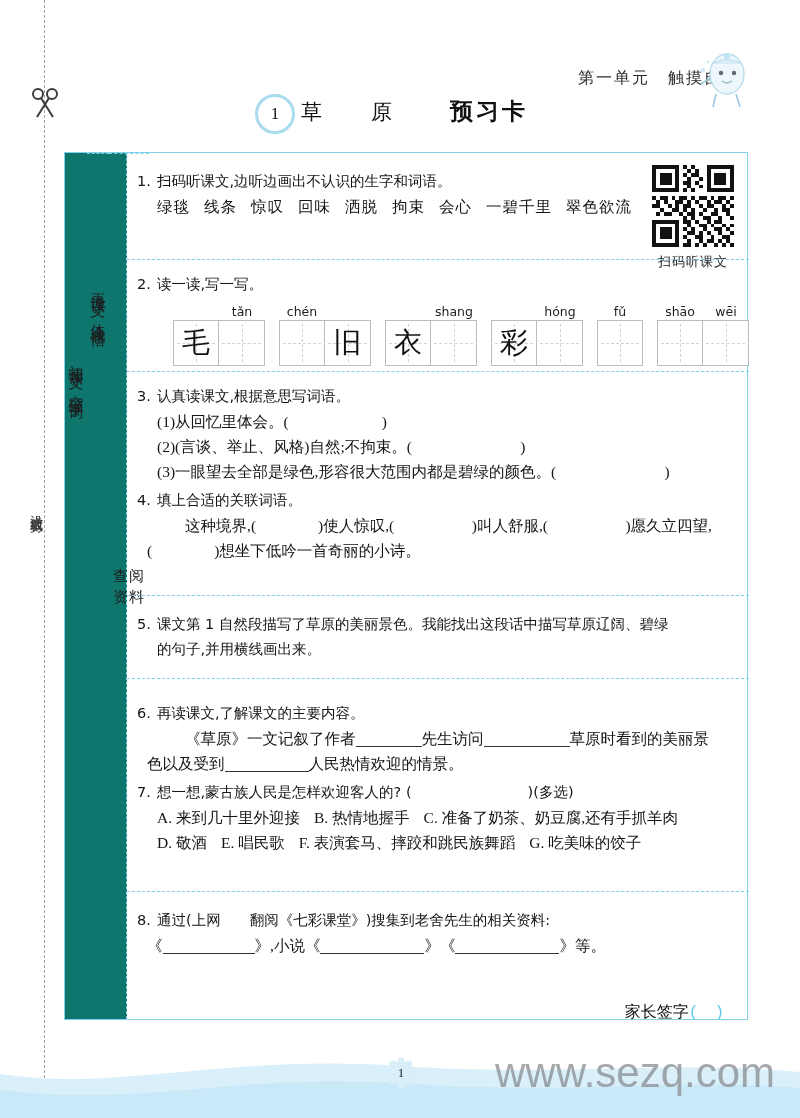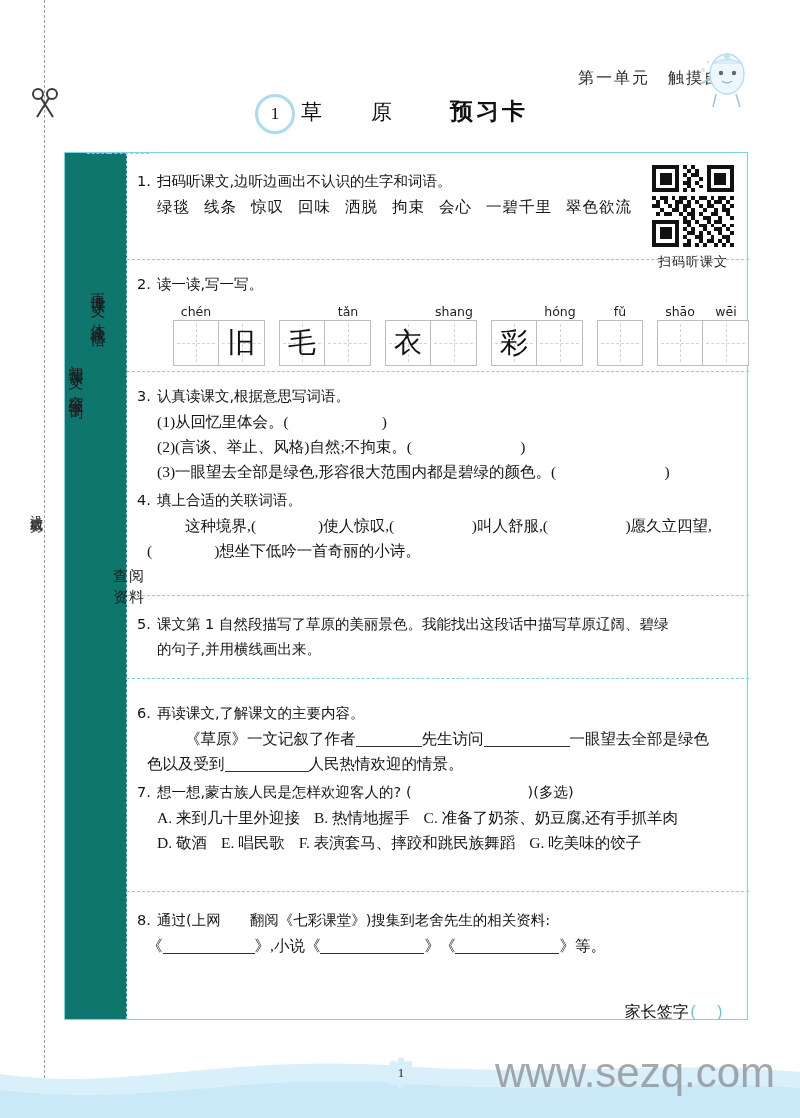--- a/index.html
+++ b/index.html
@@ -288,44 +288,44 @@
         </div>
 
         <div class="row" style="height:112px;padding:12px 0 0 10px">
           <div class="q">
             <span class="num">2.</span><span>读一读,写一写。</span>
           </div>
           <div class="grid-row" style="margin-top:6px">
 
             <div class="gcell-group">
               <div class="pyline">
+                <div class="py" style="width:46px"></div>
+                <div class="py" style="width:46px">tǎn</div>
+              </div>
+              <div class="boxline">
+                <div class="tz">
+                    <span>毛</span>
+                  </div>
+                <div class="tz">
+                    <span></span>
+                  </div>
+              </div>
+            </div>
+
+            <div class="gcell-group">
+              <div class="pyline">
                 <div class="py" style="width:46px">chén</div>
                 <div class="py" style="width:46px"></div>
               </div>
               <div class="boxline">
                 <div class="tz">
                     <span></span>
                   </div>
                 <div class="tz">
                     <span>旧</span>
-                  </div>
-              </div>
-            </div>
-
-            <div class="gcell-group">
-              <div class="pyline">
-                <div class="py" style="width:46px"></div>
-                <div class="py" style="width:46px">tǎn</div>
-              </div>
-              <div class="boxline">
-                <div class="tz">
-                    <span>毛</span>
-                  </div>
-                <div class="tz">
-                    <span></span>
                   </div>
               </div>
             </div>
 
             <div class="gcell-group">
               <div class="pyline">
                 <div class="py" style="width:46px"></div>
                 <div class="py" style="width:46px">shang</div>
               </div>
               <div class="boxline">
@@ -403,21 +403,21 @@
         <div class="row" style="height:82px;padding:16px 14px 0 10px">
           <div class="q"><span class="num">5.</span><span>课文第 1 自然段描写了草原的美丽景色。我能找出这段话中描写草原辽阔、碧绿</span></div>
           <div class="q indent1">的句子,并用横线画出来。</div>
         </div>
 
         <div class="row" style="height:224px;padding:22px 0 0 10px">
           <div class="q">
             <span class="num">6.</span><span>再读课文,了解课文的主要内容。</span>
           </div>
           <div class="q serif indent2">
-            <span>《草原》一文记叙了作者</span><span class="blank-u" style="width:66px"></span><span>先生访问</span><span class="blank-u" style="width:86px"></span><span>一眼望去全部是绿色</span>
+            <span>《草原》一文记叙了作者</span><span class="blank-u" style="width:66px"></span><span>先生访问</span><span class="blank-u" style="width:86px"></span><span>草原时看到的美丽景</span>
           </div>
           <div class="q serif" style="padding-left:10px">
             <span>色以及受到</span><span class="blank-u" style="width:84px"></span><span>人民热情欢迎的情景。</span>
           </div>
 
           <div class="q" style="margin-top:4px">
             <span class="num">7.</span><span>想一想,蒙古族人民是怎样欢迎客人的? (　　　　　　　　)(多选)</span>
           </div>
           <div class="q serif indent1">
             <span style="margin-right:14px">A. 来到几十里外迎接</span><span style="margin-right:14px">B. 热情地握手</span><span>C. 准备了奶茶、奶豆腐,还有手抓羊肉</span>

